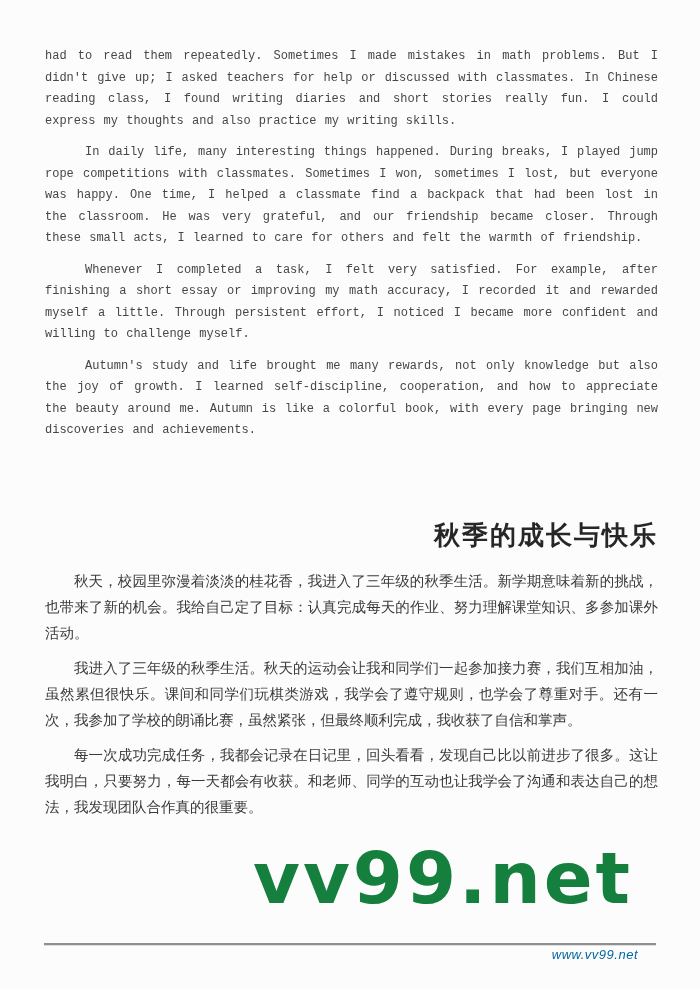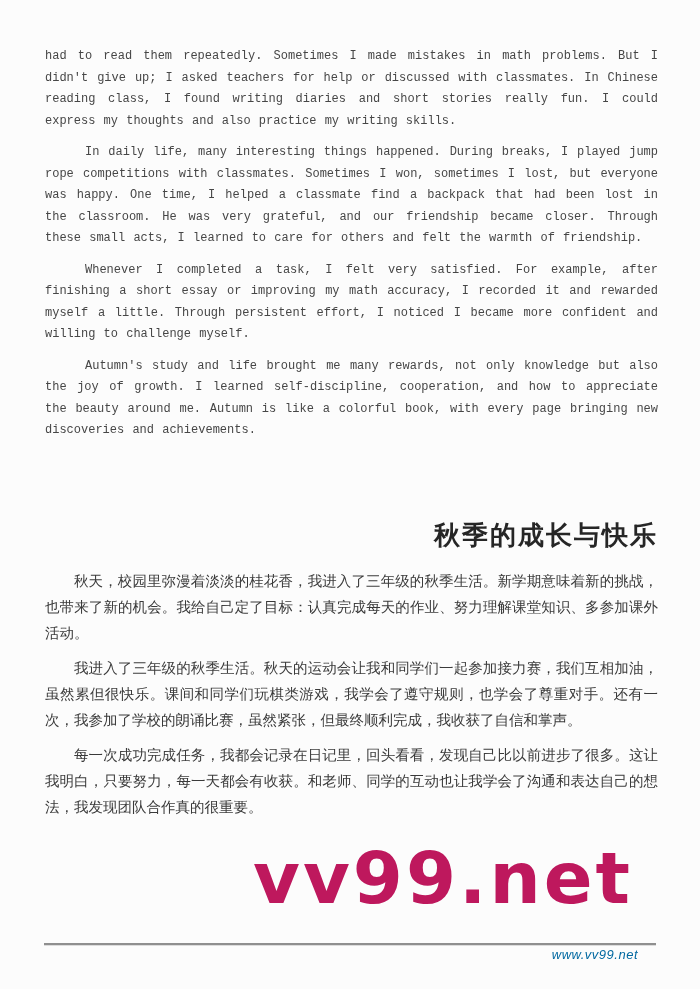--- a/index.html
+++ b/index.html
@@ -63,21 +63,21 @@
   .watermark {
     position: absolute;
     left: 253px;
     top: 838px;
     z-index: 1;
     font-family: "DejaVu Sans", sans-serif;
     font-weight: bold;
     font-size: 72px;
     line-height: 80px;
     letter-spacing: 3px;
-    color: #be185d;
+    color: #15803d;
     white-space: nowrap;
     user-select: none;
   }
 
   
   .footer-rule {
     position: absolute;
     left: 44px;
     right: 44px;
     top: 943px;

